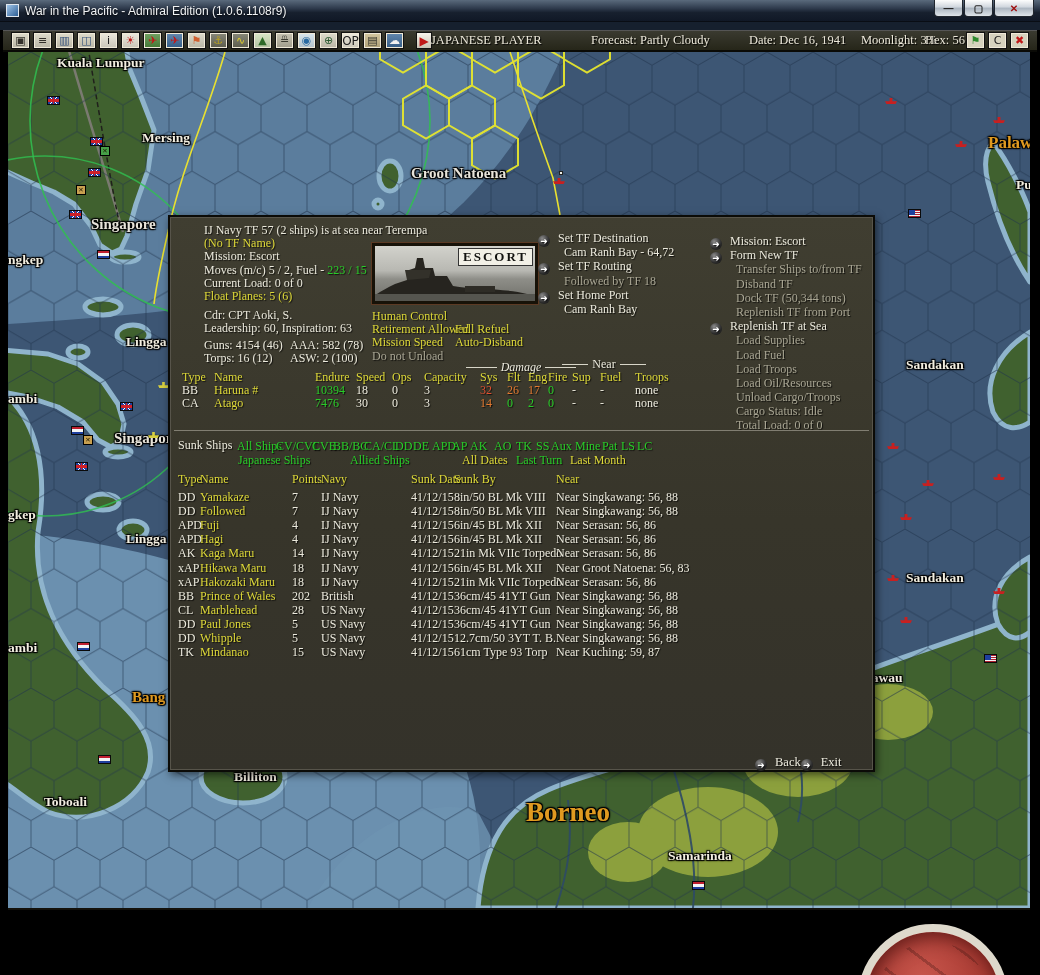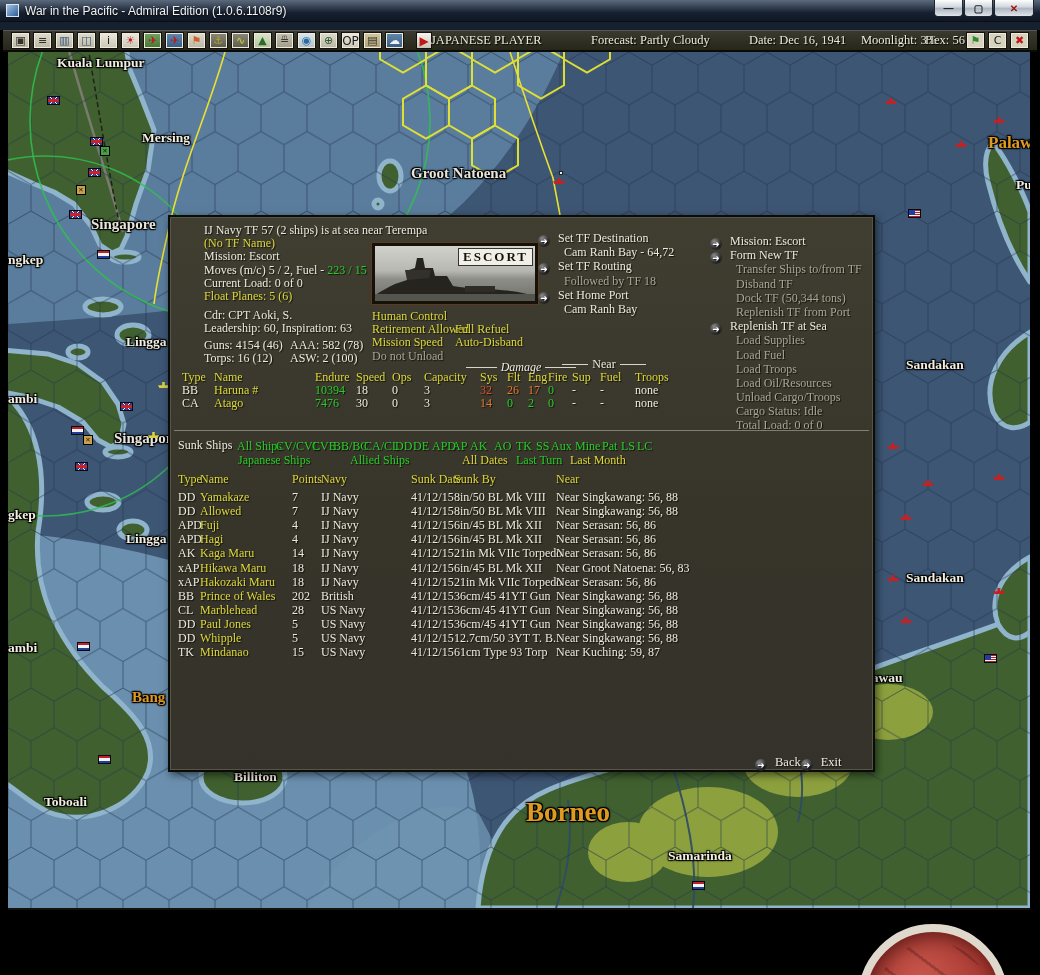--- a/index.html
+++ b/index.html
@@ -460,21 +460,21 @@
         <span class="white">DD</span>
         <span class="yellow">Yamakaze</span>
         <span class="white">7</span>
         <span class="white">IJ Navy</span>
         <span class="white">41/12/15</span>
         <span class="white">8in/50 BL Mk VIII</span>
         <span class="white">Near Singkawang: 56, 88</span>
       </div>
       <div class="sunk-grid">
         <span class="white">DD</span>
-        <span class="yellow">Allowed</span>
+        <span class="yellow">Followed</span>
         <span class="white">7</span>
         <span class="white">IJ Navy</span>
         <span class="white">41/12/15</span>
         <span class="white">8in/50 BL Mk VIII</span>
         <span class="white">Near Singkawang: 56, 88</span>
       </div>
       <div class="sunk-grid">
         <span class="white">APD</span>
         <span class="yellow">Fuji</span>
         <span class="white">4</span>

